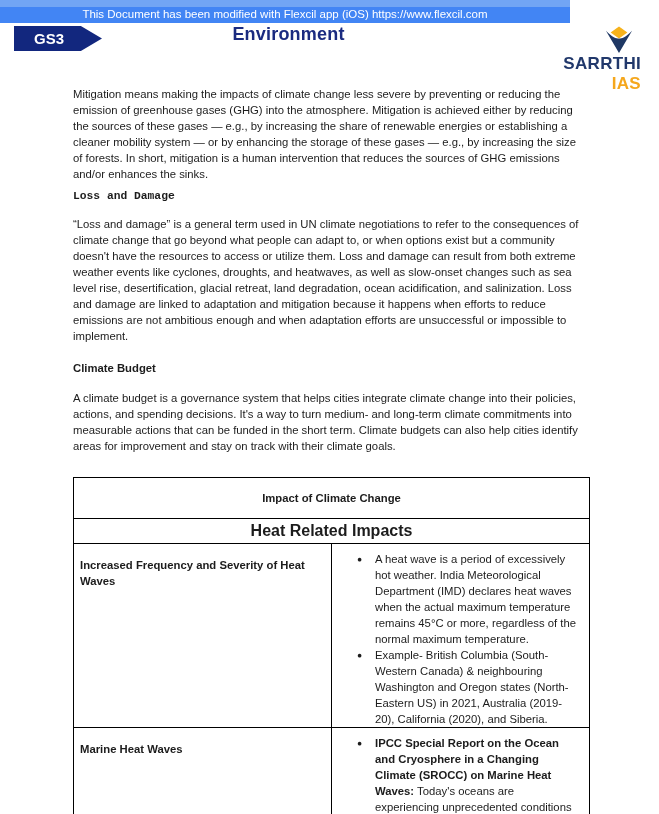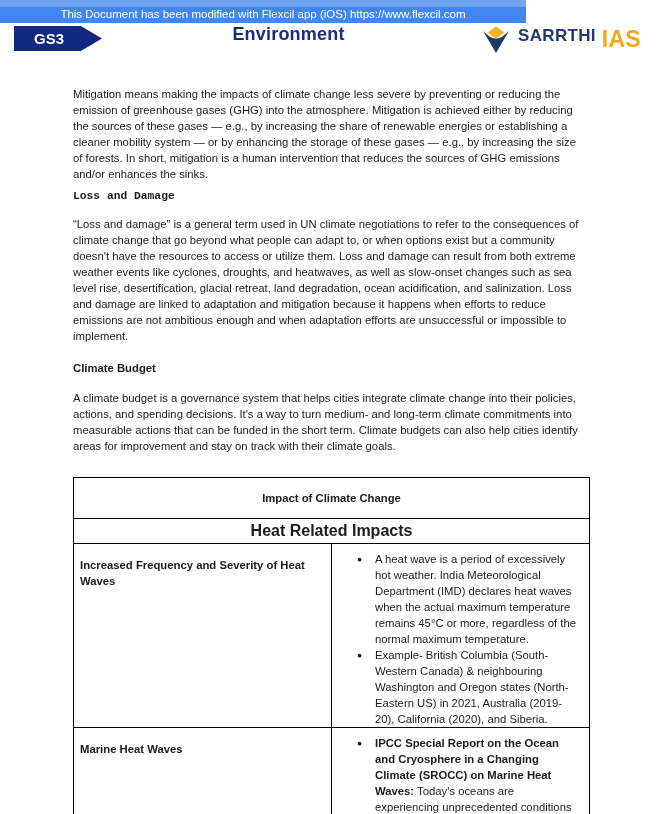--- a/index.html
+++ b/index.html
@@ -7,21 +7,21 @@
   body {
     width: 659px; height: 814px;
     background: #ffffff;
     font-family: "Liberation Sans", sans-serif;
     position: relative;
     color: #1c1c1c;
     overflow: hidden;
   }
   
   .banner {
-    position: absolute; top: 0; left: 0; width: 526px; height: 23px;
+    position: absolute; top: 0; left: 0; width: 570px; height: 23px;
     background: #4285F4;
     border-top: 7px solid #71A5F4;
     text-align: center;
     color: #ffffff;
     font-size: 11.5px;
     line-height: 15px;
   }
   
   .gs3-badge {
     position: absolute; left: 14px; top: 26px;
@@ -37,25 +37,25 @@
   .page-title {
     position: absolute; top: 24px; left: 0; width: 577px;
     text-align: center;
     color: #1B2B80;
     font-size: 18px;
     font-weight: 800;
     letter-spacing: 0.2px;
   }
   .brand-logo {
     position: absolute; top: 26px; right: 18px;
-    display: flex; align-items: flex-start;
+    display: flex; align-items: flex-end; flex-direction: column;
   }
   .brand-logo svg { display: block; margin-right: 7px; }
   .brand-name { color: #21386B; font-size: 17px; font-weight: bold; letter-spacing: 0.3px; }
-  .brand-suffix { color: #F5A71D; font-size: 23px; font-weight: bold; margin-left: 6px; letter-spacing: 0.3px; }
+  .brand-suffix { color: #F5A71D; font-size: 17px; font-weight: bold; margin-left: 6px; letter-spacing: 0.3px; }
 
   
   .content {
     position: absolute; top: 86px; left: 73px; width: 512px;
     font-size: 11.3px; line-height: 16px;
   }
   .content p { margin: 0 0 5px 0; }
   h3 { font-size: 11.3px; line-height: 16px; font-weight: bold; color: #1c1c1c; }
   .h-loss   { margin: 6px 0 12px 0; font-family: Liberation Mono, monospace; }
   .h-budget { margin: 16px 0 14px 0; }

